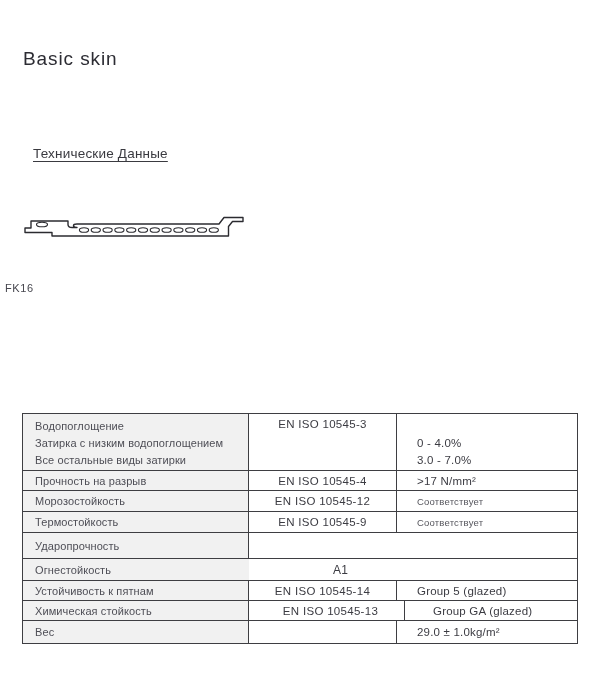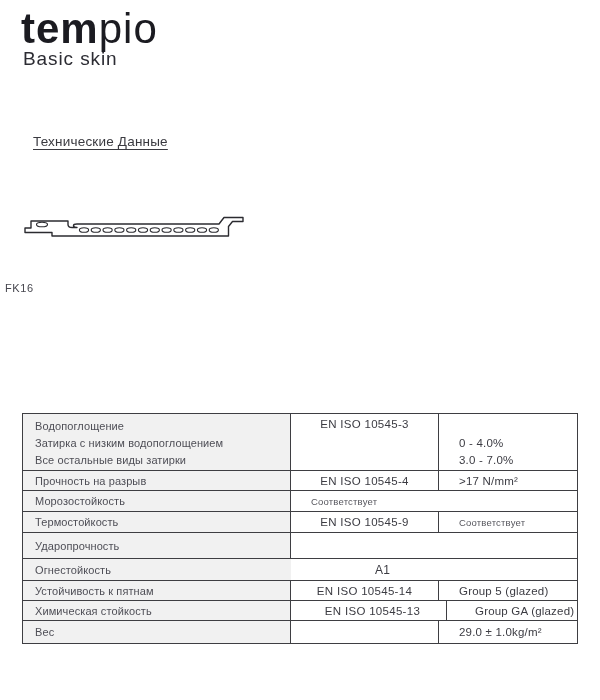--- a/index.html
+++ b/index.html
@@ -6,35 +6,35 @@
   .page{position:relative;width:600px;height:700px;background:#ffffff;overflow:hidden;
         font-family:"Liberation Sans","DejaVu Sans",sans-serif;}
 
   
   .logo{position:absolute;left:21px;top:6px;font-size:42px;line-height:1.1;color:#1b1b21;letter-spacing:1px;}
   .logo .seg-bold{font-weight:700;}
   .logo .seg-light{font-weight:400;}
   .product{position:absolute;left:23px;top:48px;font-size:19px;color:#2c2c33;letter-spacing:0.9px;}
 
   
-  .heading{position:absolute;left:33px;top:134px;font-size:13.5px;color:#3a3a40;
+  .heading{position:absolute;left:33px;top:146px;font-size:13.5px;color:#3a3a40;
            text-decoration:underline;text-underline-offset:3px;letter-spacing:0.2px;}
 
   
   .profile{position:absolute;left:22px;top:213px;}
 
   
   .code{position:absolute;left:5px;top:282px;font-size:11px;color:#46464e;letter-spacing:0.6px;}
   .subtitle{position:absolute;left:22px;top:301px;font-size:10.5px;color:#8d8d94;letter-spacing:0.2px;}
 
   
   .tbl{position:absolute;left:22px;top:413px;width:554px;border:1px solid #3e3e42;background:#ffffff;}
   .tr{display:flex;border-bottom:1px solid #3e3e42;box-sizing:border-box;}
   .tr:last-child{border-bottom:none;}
-  .c1{width:268px;background:#f1f1f1;border-right:1px solid #3e3e42;padding-left:12px;
+  .c1{width:226px;background:#f1f1f1;border-right:1px solid #3e3e42;padding-left:12px;
       box-sizing:border-box;color:#4e4e56;font-size:11px;display:flex;align-items:center;letter-spacing:0.1px;}
   .c2{width:148px;border-right:1px solid #3e3e42;box-sizing:border-box;display:flex;align-items:center;
       justify-content:center;font-size:11.5px;color:#3b3b42;letter-spacing:0.3px;}
   .c3{flex:1;display:flex;align-items:center;padding-left:20px;box-sizing:border-box;
       font-size:11.5px;color:#3b3b42;letter-spacing:0.2px;}
   .cm{flex:1;display:flex;align-items:center;padding-left:84px;box-sizing:border-box;
       font-size:12px;color:#3b3b42;letter-spacing:0.2px;}
   .small{font-size:9.5px;color:#55555c;}
 
   .r1{height:57px;}
@@ -46,21 +46,20 @@
   .r5 .c2,.r5 .c3{align-items:flex-start;padding-top:3px;}
   .r6{height:22px;}
   .r6 .c1{border-right:none;}
   .r7{height:20px;} .r8{height:20px;gap:8px;} .r9{height:20px;} .r10{height:22px;}
 </style>
 </head>
 <body>
 
 <div class="page">
 
-  <div class="logo"><span class="seg-bold">tem</span><span class="seg-light">pio</span></div>
 
   <div class="product">Basic skin</div>
 
   <div class="heading">Технические Данные</div>
 
   <div class="profile">
     <svg width="226" height="30" viewBox="0 0 226 30">
       <path d="M3 19.5 V15 H9 V8 H46 V11.5 Q46 14.5 50 14.5 H55 Q51.5 14.5 51.5 12.5 Q51.5 11 55 11 H197 L202 4.5 H221 V8.5 H210.5 L206.5 13.5 V23 H30 V19.5 Z" fill="#ffffff" stroke="#2b2b30" stroke-width="1.4" stroke-linejoin="round"></path>
       <ellipse cx="20" cy="11.5" rx="5.5" ry="2.3" fill="#ffffff" stroke="#2b2b30" stroke-width="1.1"></ellipse>
       <ellipse cx="62" cy="17" rx="4.6" ry="2.3" fill="#ffffff" stroke="#2b2b30" stroke-width="1.1"></ellipse>
@@ -96,20 +95,21 @@
     </div>
 
     <div class="tr r2">
       <div class="c1">Прочность на разрыв</div>
       <div class="c2">EN ISO 10545-4</div>
       <div class="c3">&gt;17 N/mm²</div>
     </div>
 
     <div class="tr r3">
       <div class="c1">Морозостойкость</div>
+      <div class="c2">EN ISO 10545-12</div>
       <div class="c3 small">Соответствует</div>
     </div>
 
     <div class="tr r4">
       <div class="c1">Термостойкость</div>
       <div class="c2">EN ISO 10545-9</div>
       <div class="c3 small">Соответствует</div>
     </div>
 
     <div class="tr r5">

